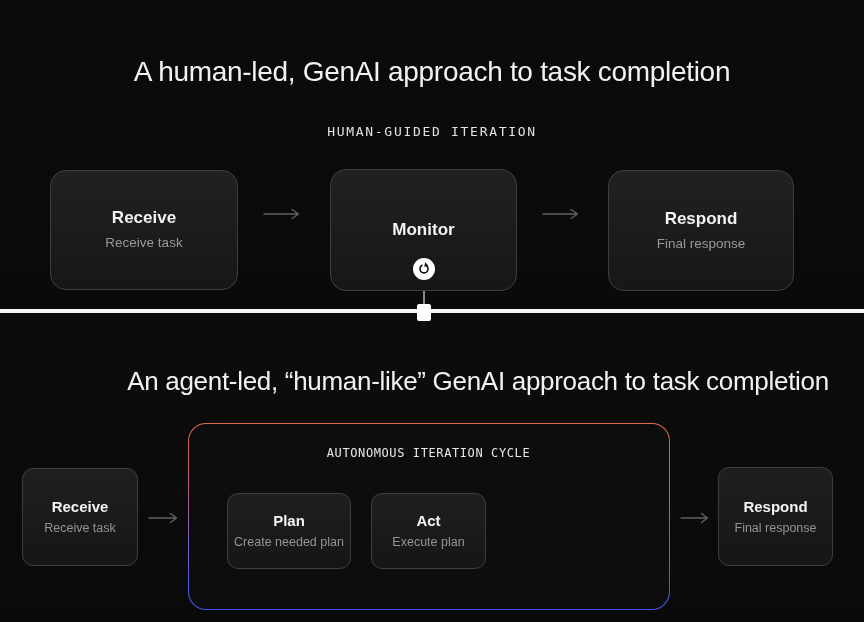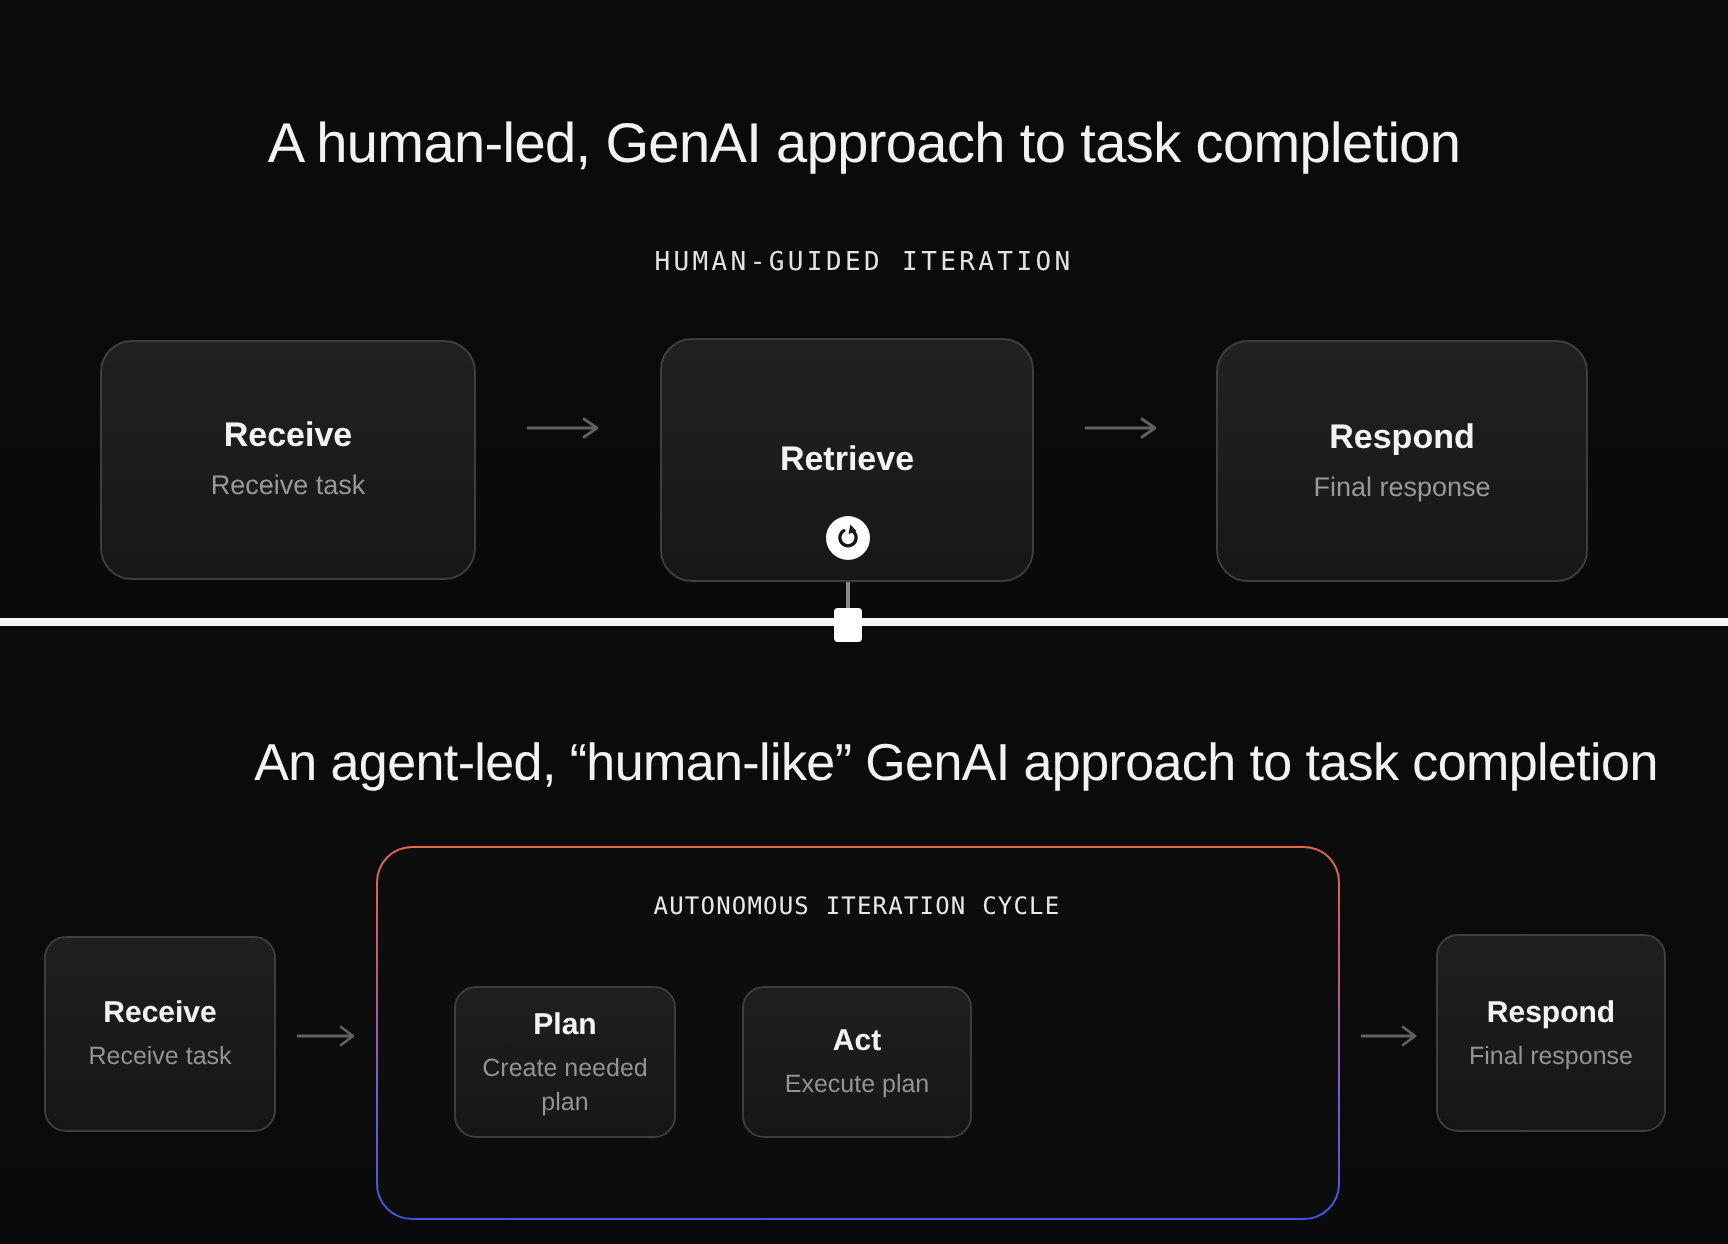--- a/index.html
+++ b/index.html
@@ -52,21 +52,21 @@
   #b-receive{left:22px;top:468px;width:116px;height:98px;}
   #b-respond{left:718px;top:467px;width:115px;height:99px;}
   #cycle-container{
     left:188px;top:423px;width:482px;height:187px;
     border:1.6px solid transparent;border-radius:18px;box-sizing:border-box;
     background:
       linear-gradient(#0d0d0d,#0d0d0d) padding-box,
       linear-gradient(180deg,#E06A4A 0%,#B55E85 38%,#7E5FC4 62%,#3D56E8 100%) border-box;
   }
   #cycle-label{left:0;top:22px;width:479px;font-size:12px;letter-spacing:0.6px;color:#e8e8e8;}
-  #c-box-0{left:38px;top:69px;width:111px;height:76px;}
+  #c-box-0{left:38px;top:69px;width:124px;height:76px;}
   #c-box-1{left:182px;top:69px;width:115px;height:76px;}
   #c-box-2{left:326px;top:69px;width:116px;height:76px;}
   svg.overlay{position:absolute;left:0;top:0;pointer-events:none;}
   .stroke-arrow{stroke:#616161;stroke-width:1.4;fill:none;stroke-linecap:round;stroke-linejoin:round;}
   .stroke-loop{stroke:#4d4d4d;stroke-width:1.4;fill:none;stroke-linecap:round;stroke-linejoin:round;}
   .stroke-connector{stroke:#8a8a8a;stroke-width:2;fill:none;}
 </style>
 </head>
 <body>
 
@@ -107,21 +107,21 @@
 
   <div class="abs" style="left:0;top:16px;width:864px;height:272px;">
     <h1 class="abs section-title" id="top-title">A human-led, GenAI approach to task completion</h1>
     <div class="abs mono-label" id="top-label">HUMAN-GUIDED ITERATION</div>
 
     <div class="abs node node-lg" id="t-box-0">
       <div class="node-title-lg">Receive</div>
       <div class="node-sub-lg">Receive task</div>
     </div>
     <div class="abs node node-lg" id="t-box-1">
-      <div class="node-title-lg">Retrieve</div>
+      <div class="node-title-lg">Monitor</div>
     </div>
     <div class="abs node node-lg" id="t-box-2">
       <div class="node-title-lg">Respond</div>
       <div class="node-sub-lg">Final response</div>
     </div>
   </div>
 
   <div class="abs" id="divider-line"></div>
   <div class="abs" id="divider-handle"></div>
   <div class="abs" id="refresh-button">

